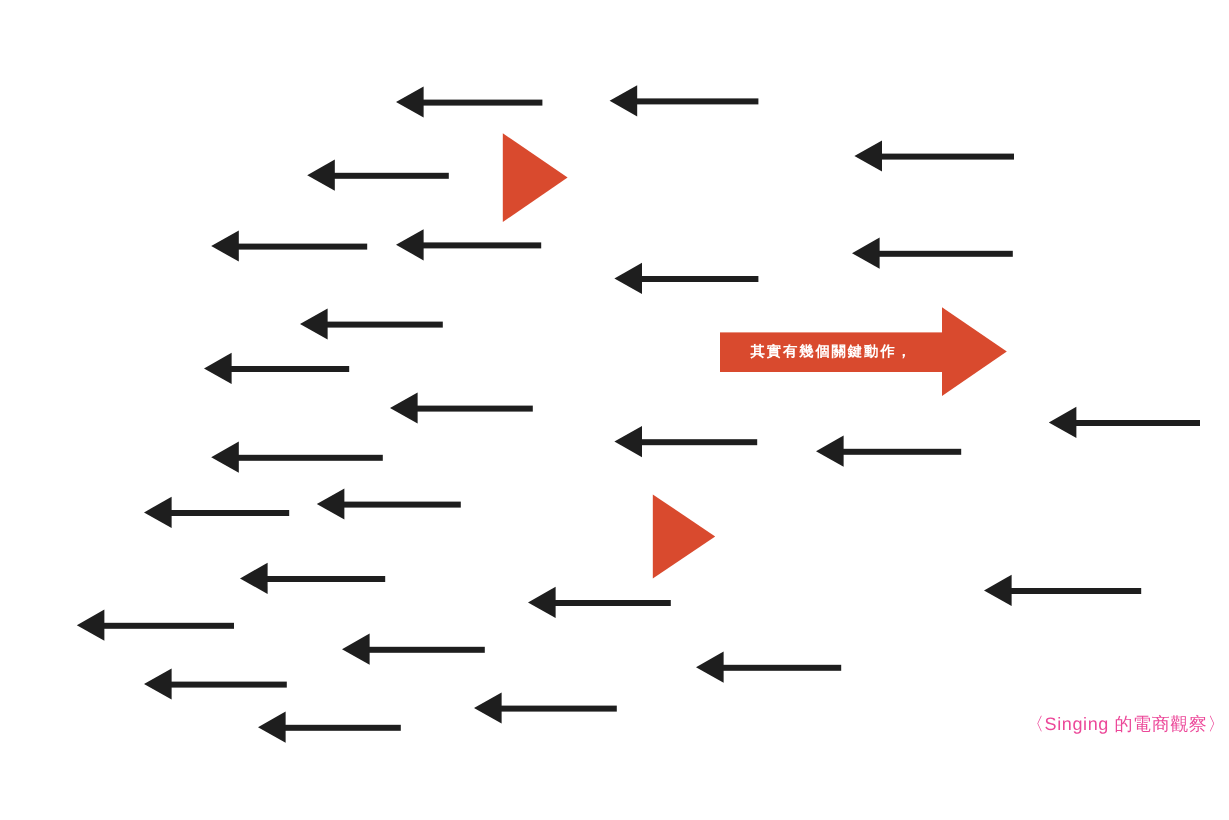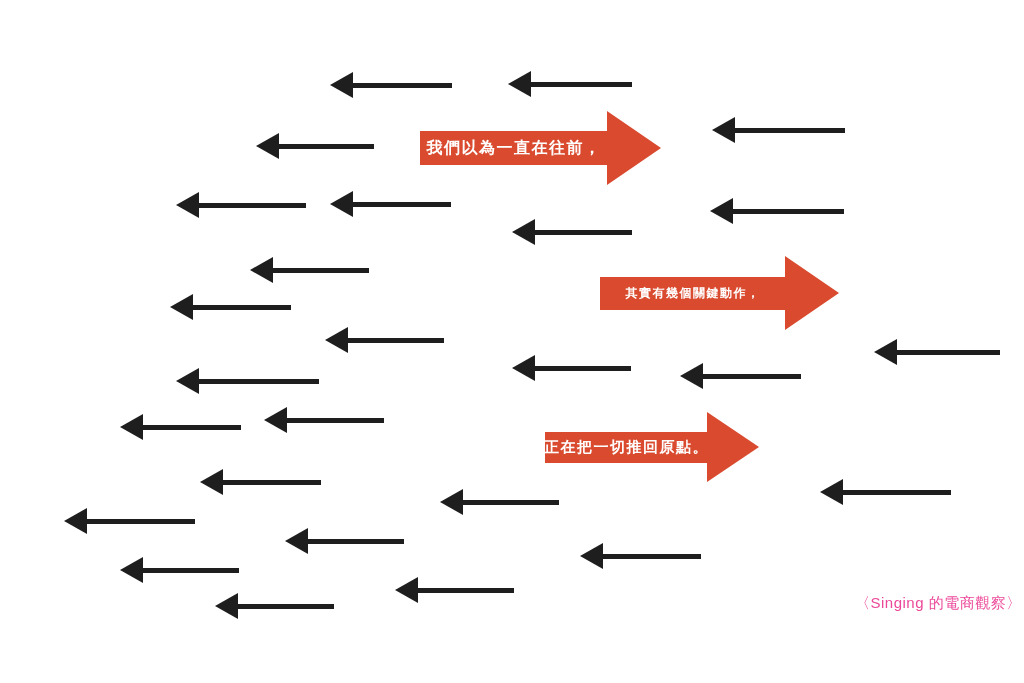--- a/index.html
+++ b/index.html
@@ -178,26 +178,24 @@
         <span class="bhead"></span>
         <span class="bshaft"></span>
       </div>
       <div class="black-arrow" style="left: 215px; top: 593px; width: 119px;">
         <span class="bhead"></span>
         <span class="bshaft"></span>
       </div>
     </div>
   <div id="red-arrows-layer">
       <div class="red-arrow" style="left: 420px; top: 111px; height: 74px;">
-        <div class="banner" style="width: 188px; height: 34px; font-size: 16px;">我們以為一直在往前，</div>
         <div class="rhead" style="border-top-width: 37px; border-bottom-width: 37px; border-left-width: 54px;"></div>
       </div>
       <div class="red-arrow" style="left: 600px; top: 256px; height: 74px;">
         <div class="banner" style="width: 186px; height: 33px; font-size: 12px;">其實有幾個關鍵動作，</div>
         <div class="rhead" style="border-top-width: 37px; border-bottom-width: 37px; border-left-width: 54px;"></div>
       </div>
       <div class="red-arrow" style="left: 545px; top: 412px; height: 70px;">
-        <div class="banner" style="width: 163px; height: 31px; font-size: 15px;">正在把一切推回原點。</div>
         <div class="rhead" style="border-top-width: 35px; border-bottom-width: 35px; border-left-width: 52px;"></div>
       </div>
     </div>
   <div class="caption" id="caption" style="left: 855px; top: 594px;">〈Singing 的電商觀察〉</div>
 </div>
 
 </body></html>

